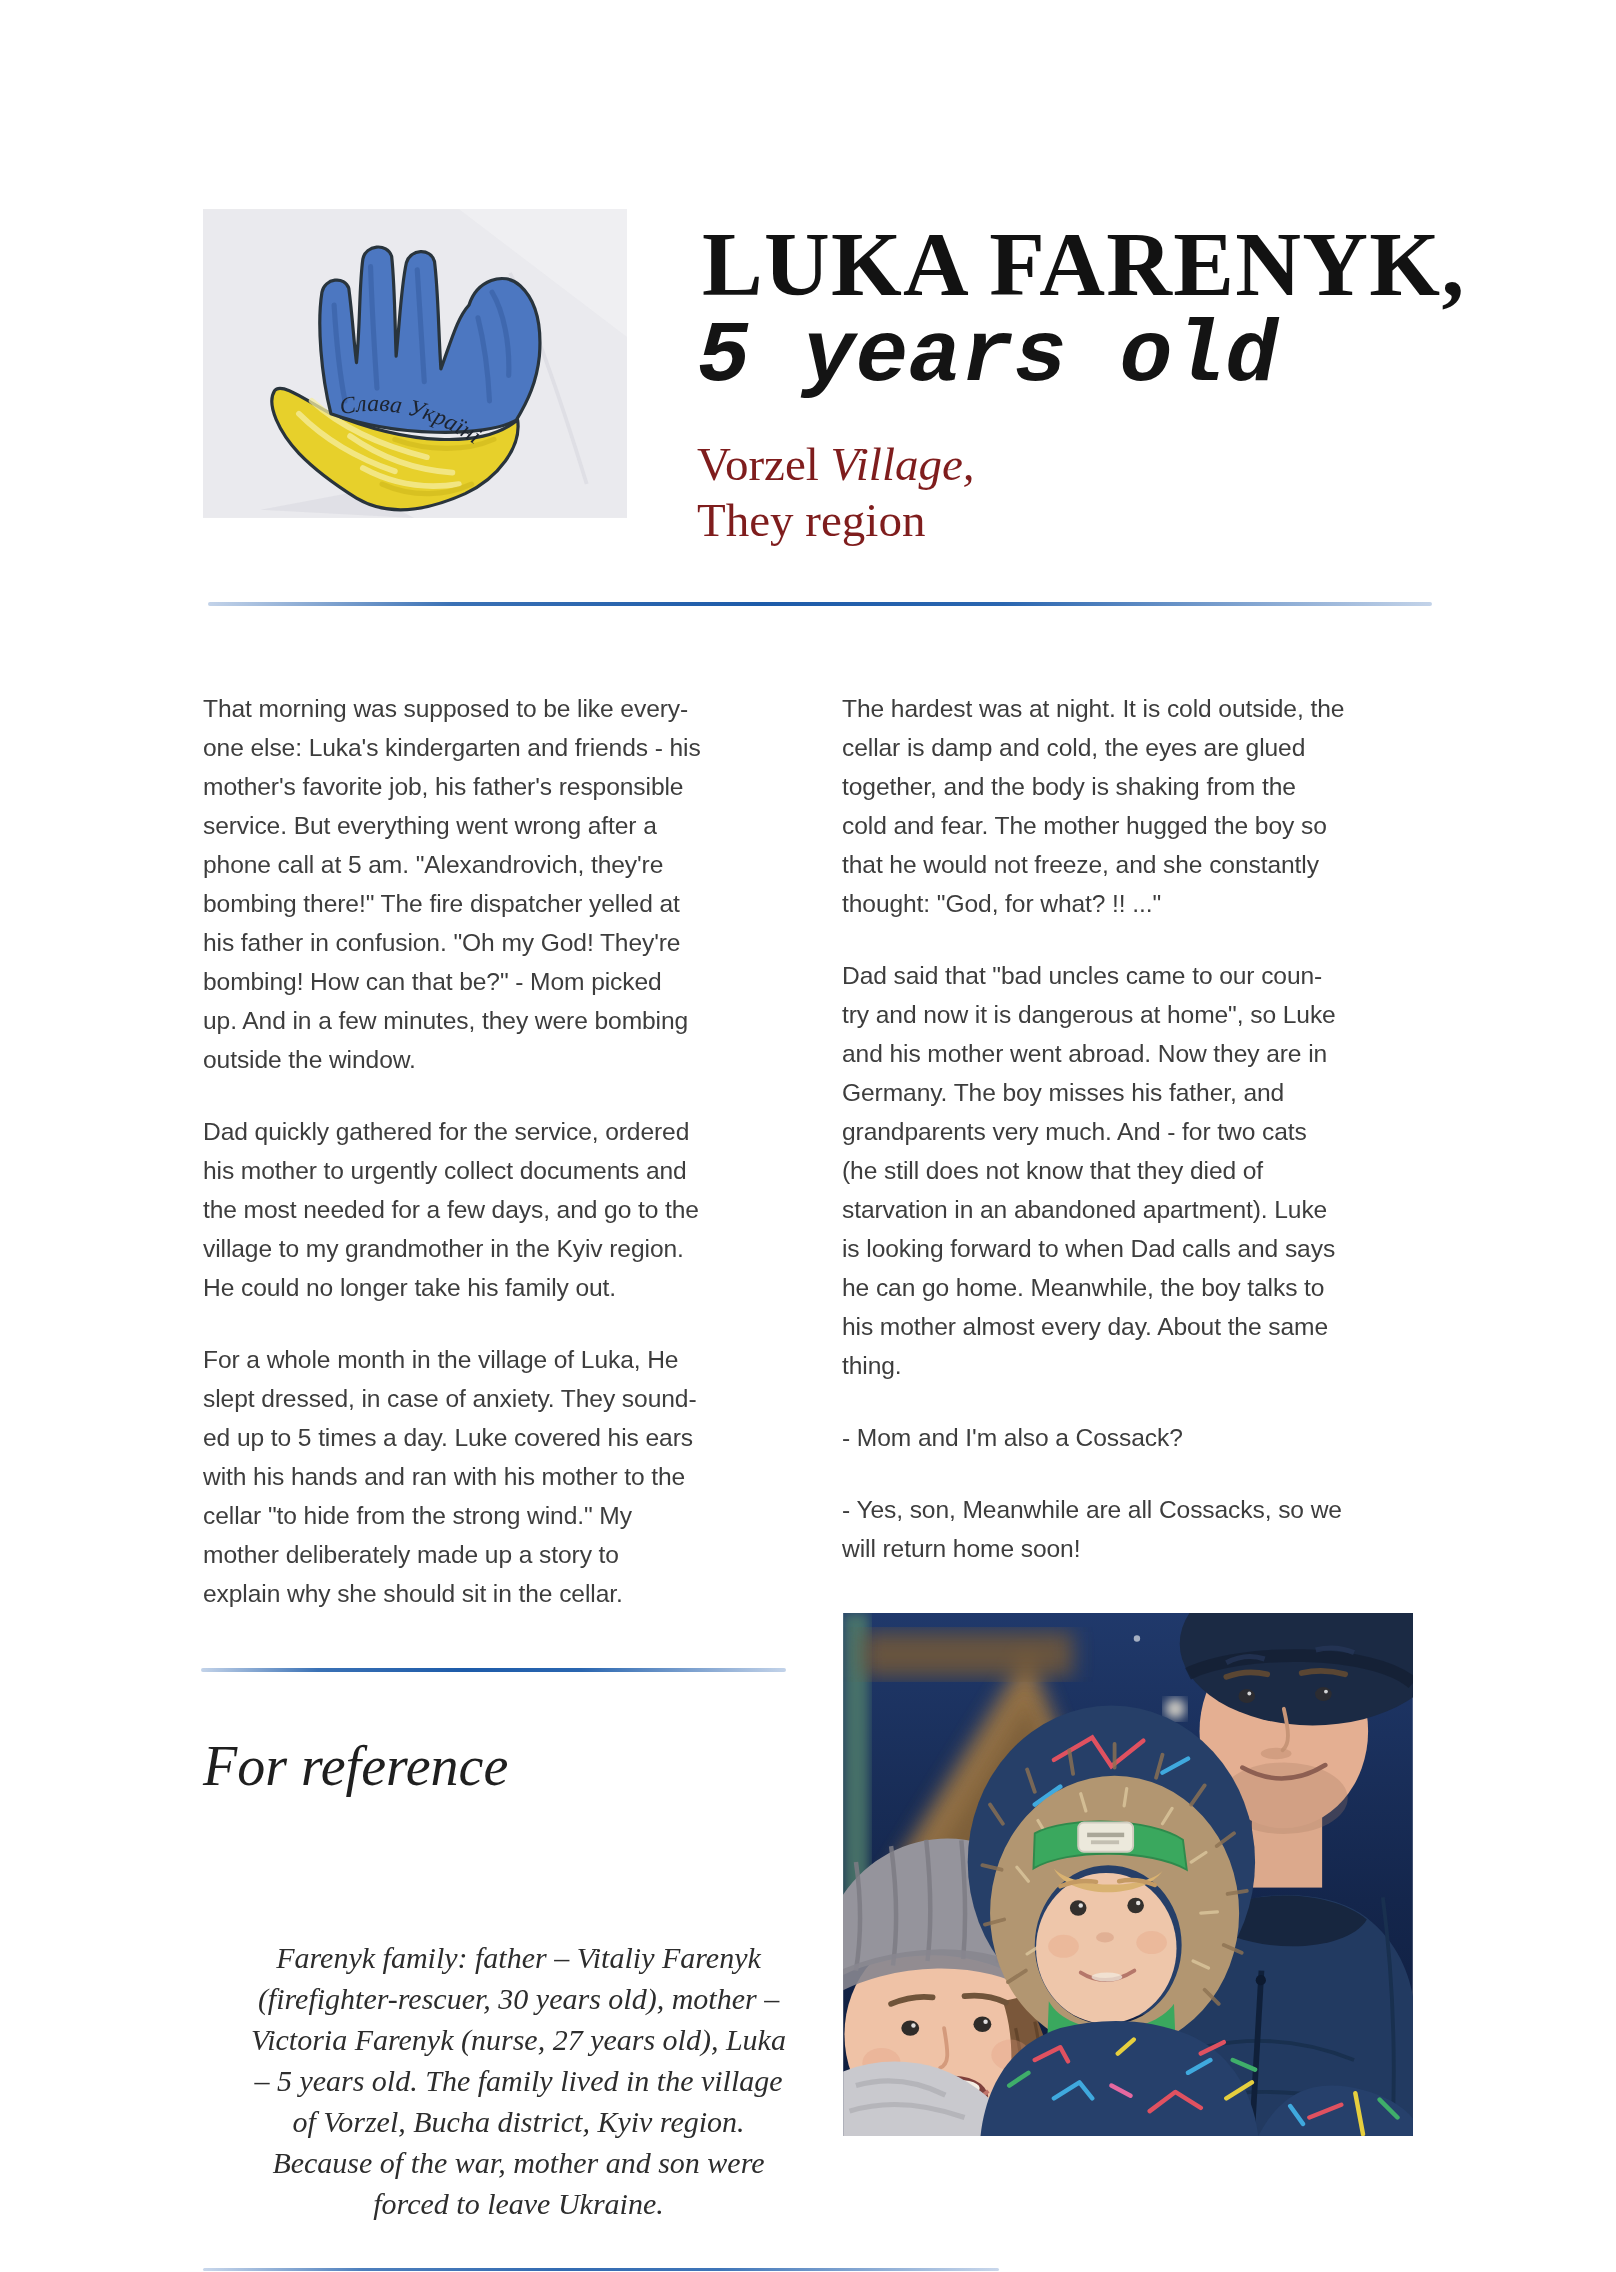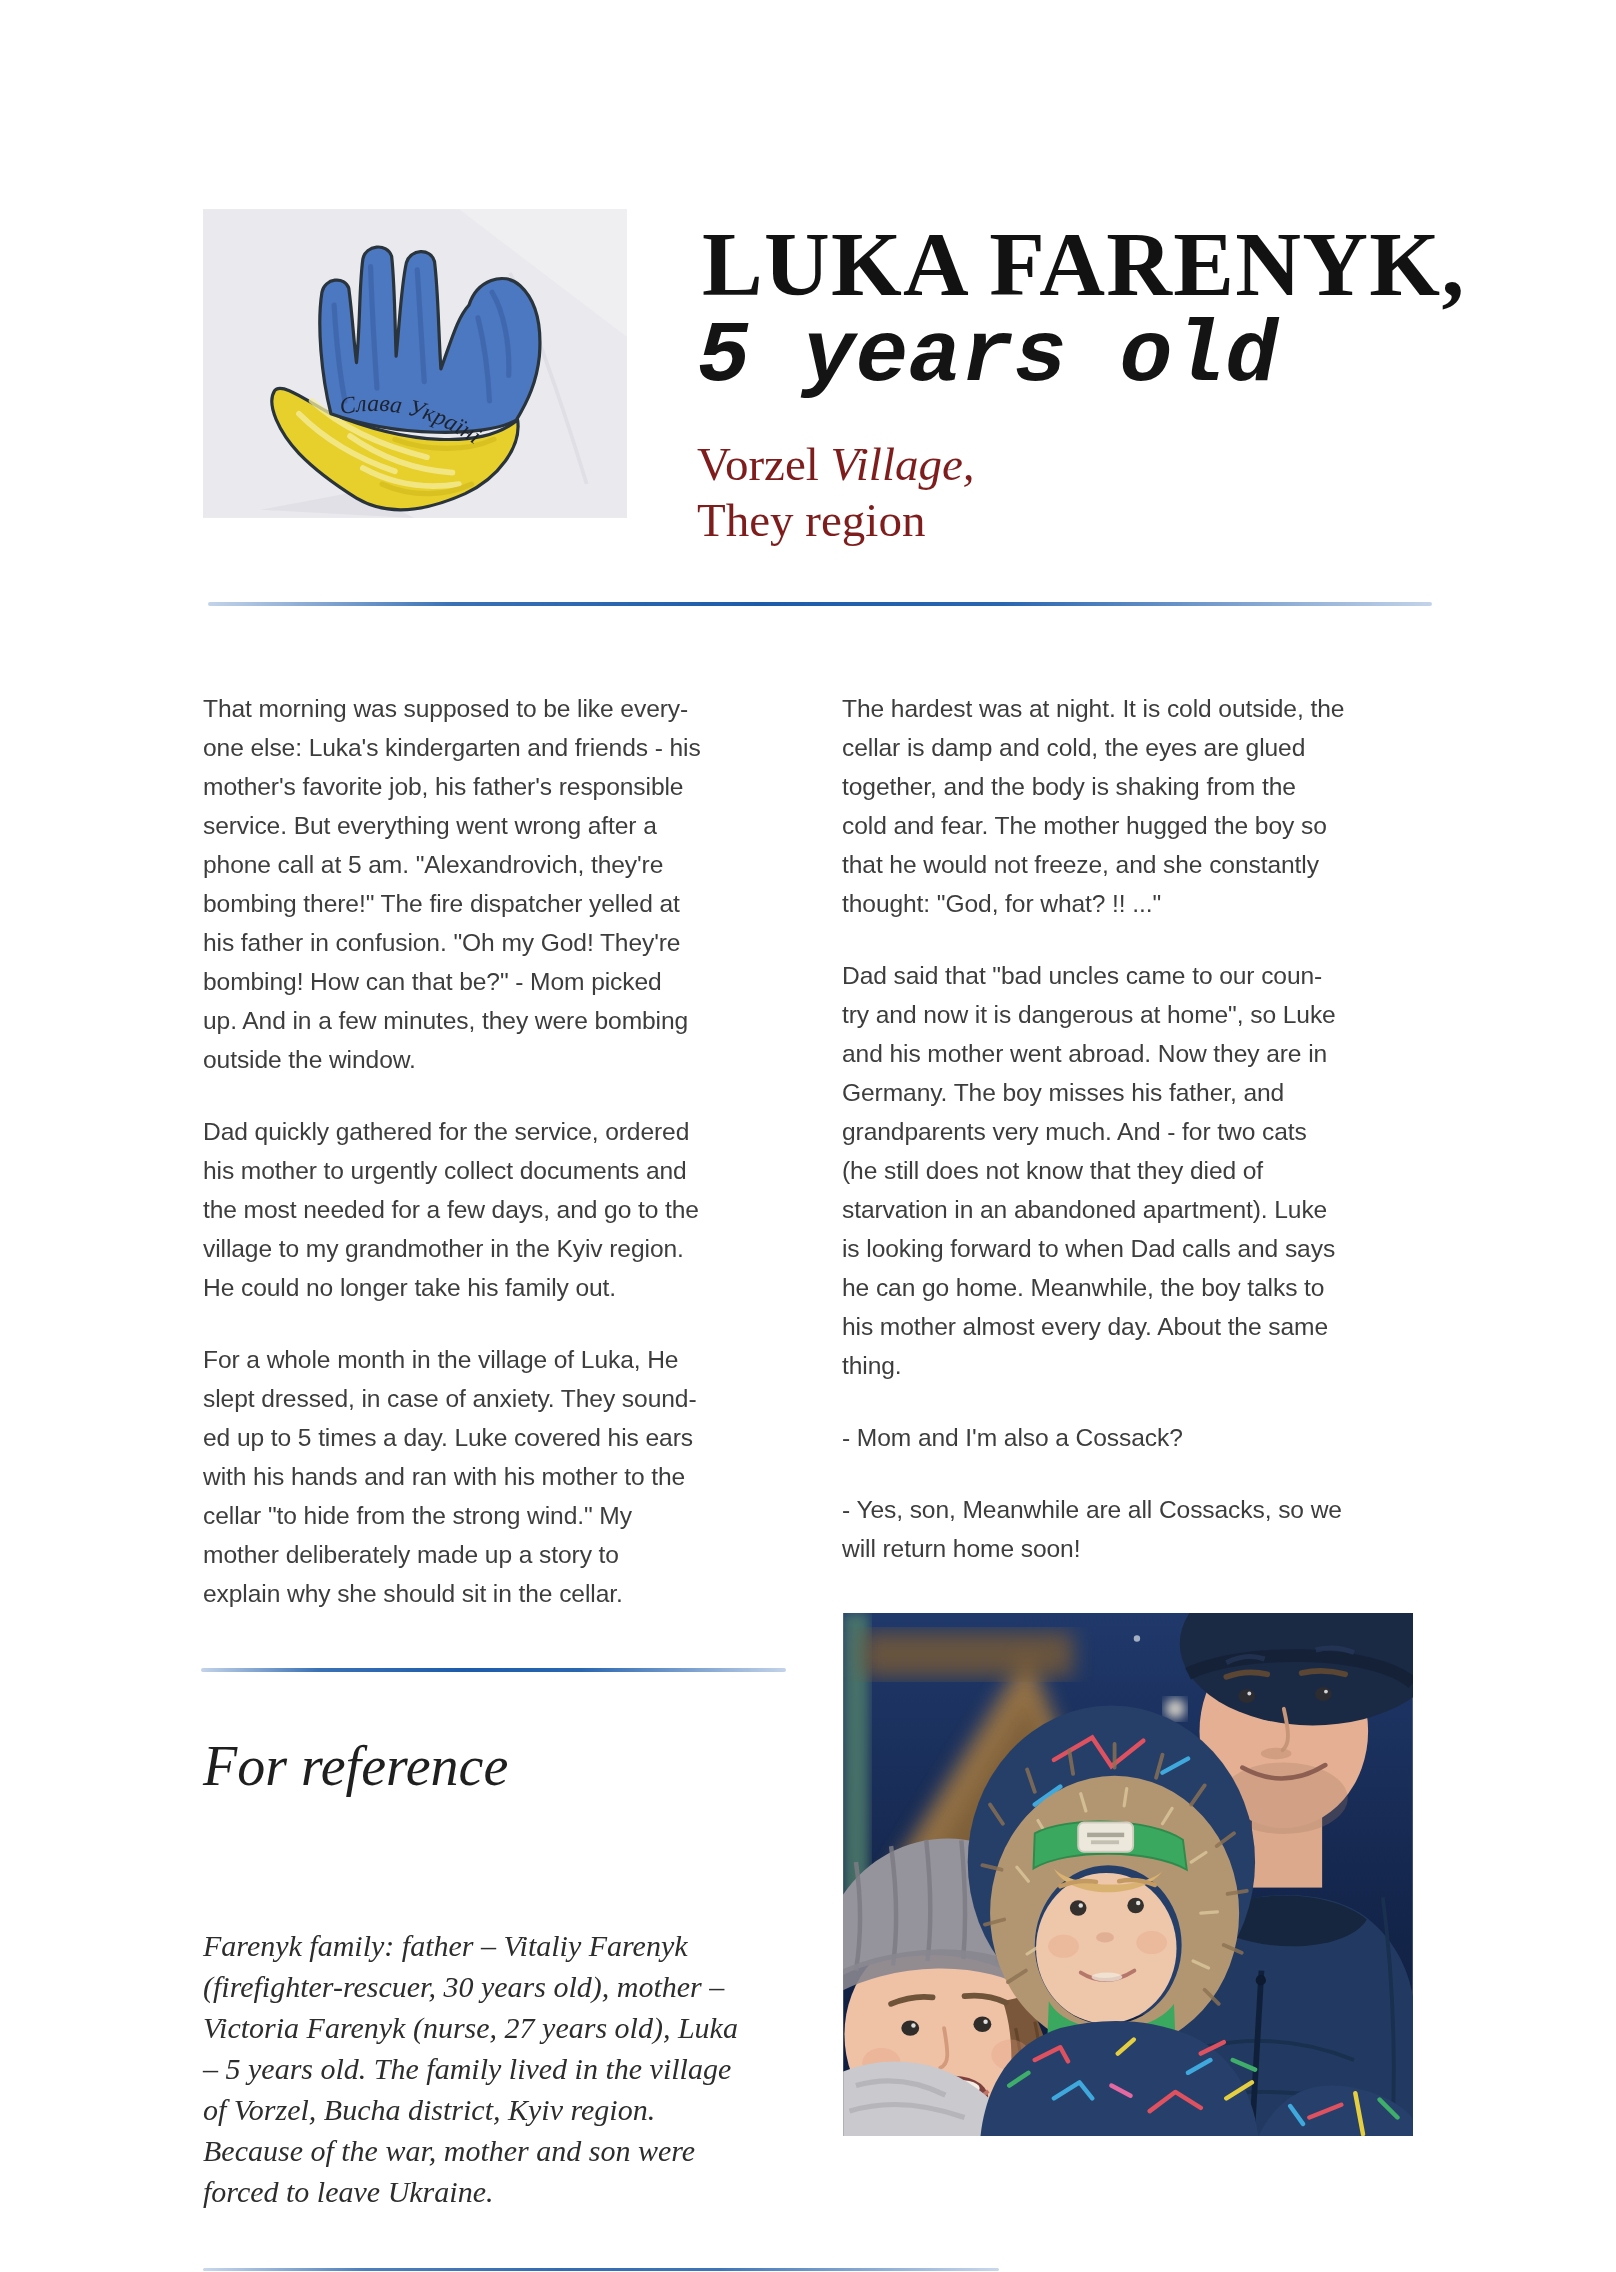--- a/index.html
+++ b/index.html
@@ -156,21 +156,21 @@
 his mother almost every day. About the same
 thing.</p>
     <p>- Mom and I'm also a Cossack?</p>
     <p>- Yes, son, Meanwhile are all Cossacks, so we
 will return home soon!</p>
   </section>
 
   <div class="abs rule rule-mid"></div>
 
   <h2 class="abs ref-heading" style="margin:0; font-weight:400;">For reference</h2>
-  <p class="abs ref-body" style="margin:0;">Farenyk family: father – Vitaliy Farenyk
+  <p class="abs ref-body" style="margin:12px;text-align:center;">Farenyk family: father – Vitaliy Farenyk
 (firefighter-rescuer, 30 years old), mother –
 Victoria Farenyk (nurse, 27 years old), Luka
 – 5 years old. The family lived in the village
 of Vorzel, Bucha district, Kyiv region.
 Because of the war, mother and son were
 forced to leave Ukraine.</p>
 
   <figure class="abs family-figure">
     <svg width="570" height="523" viewBox="0 0 892 819">
       <defs>

